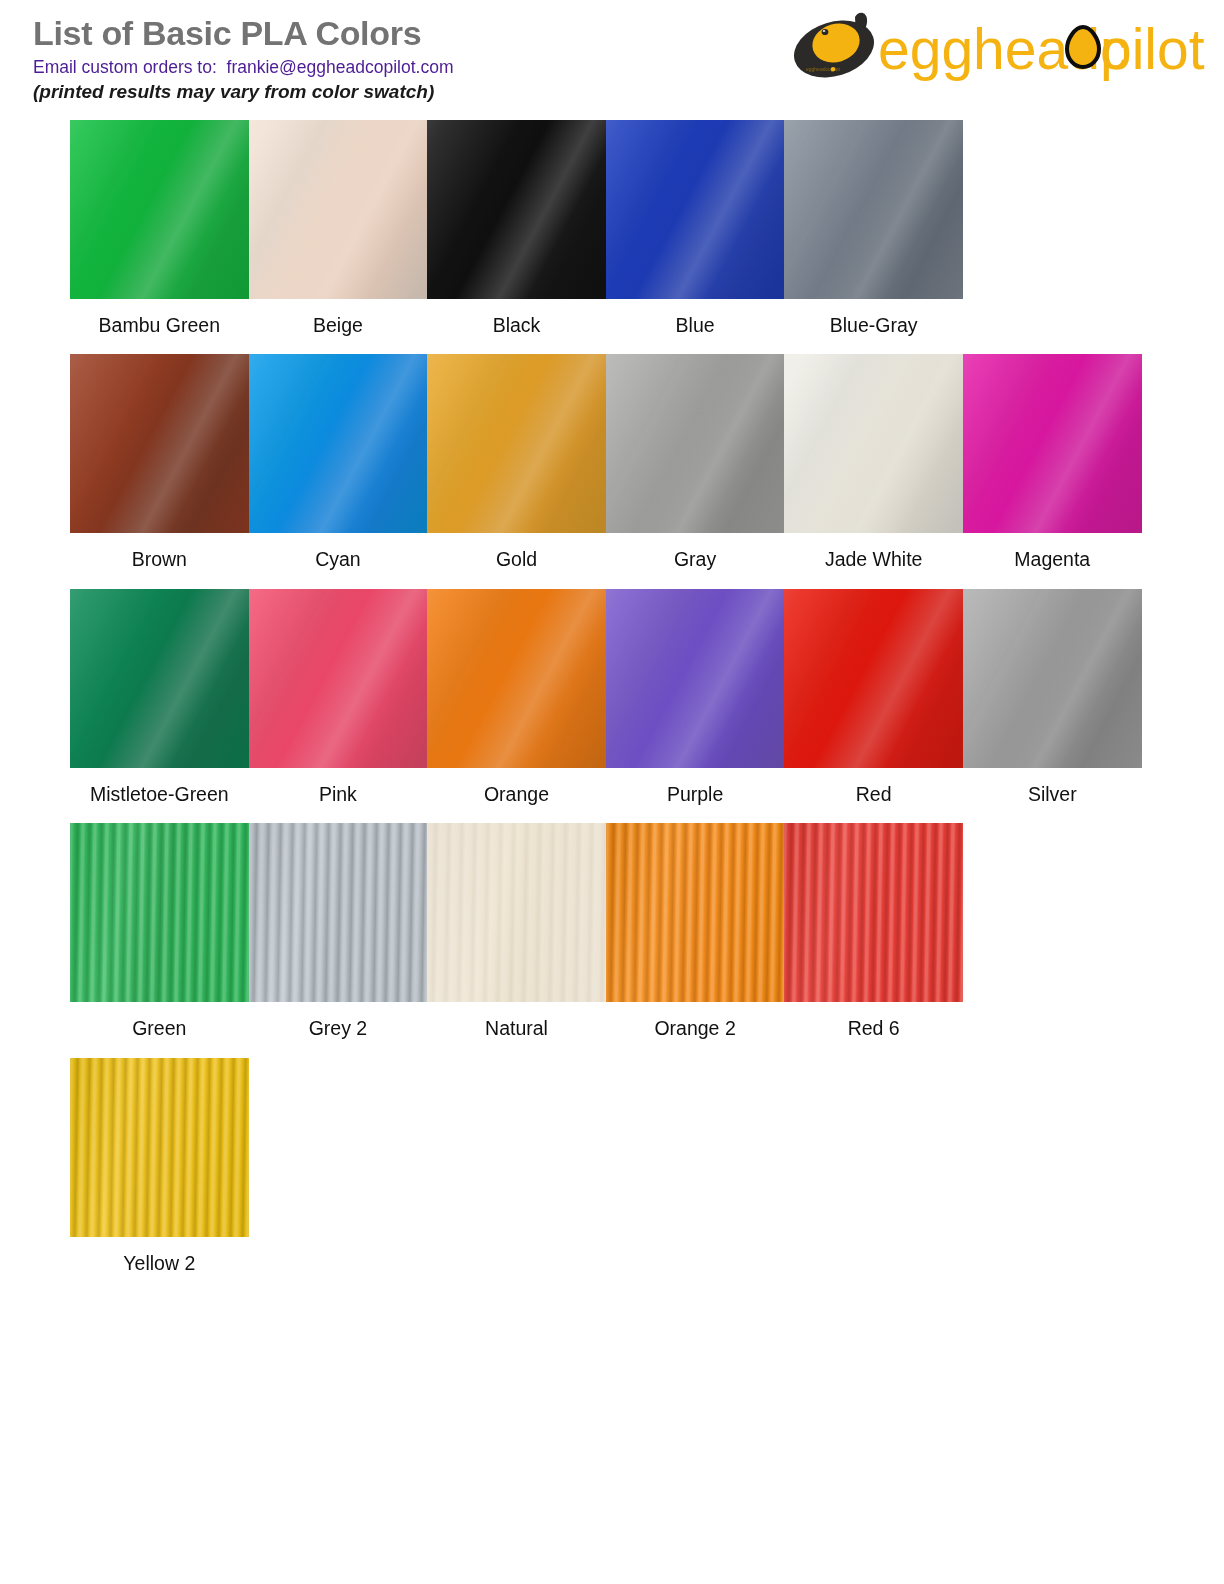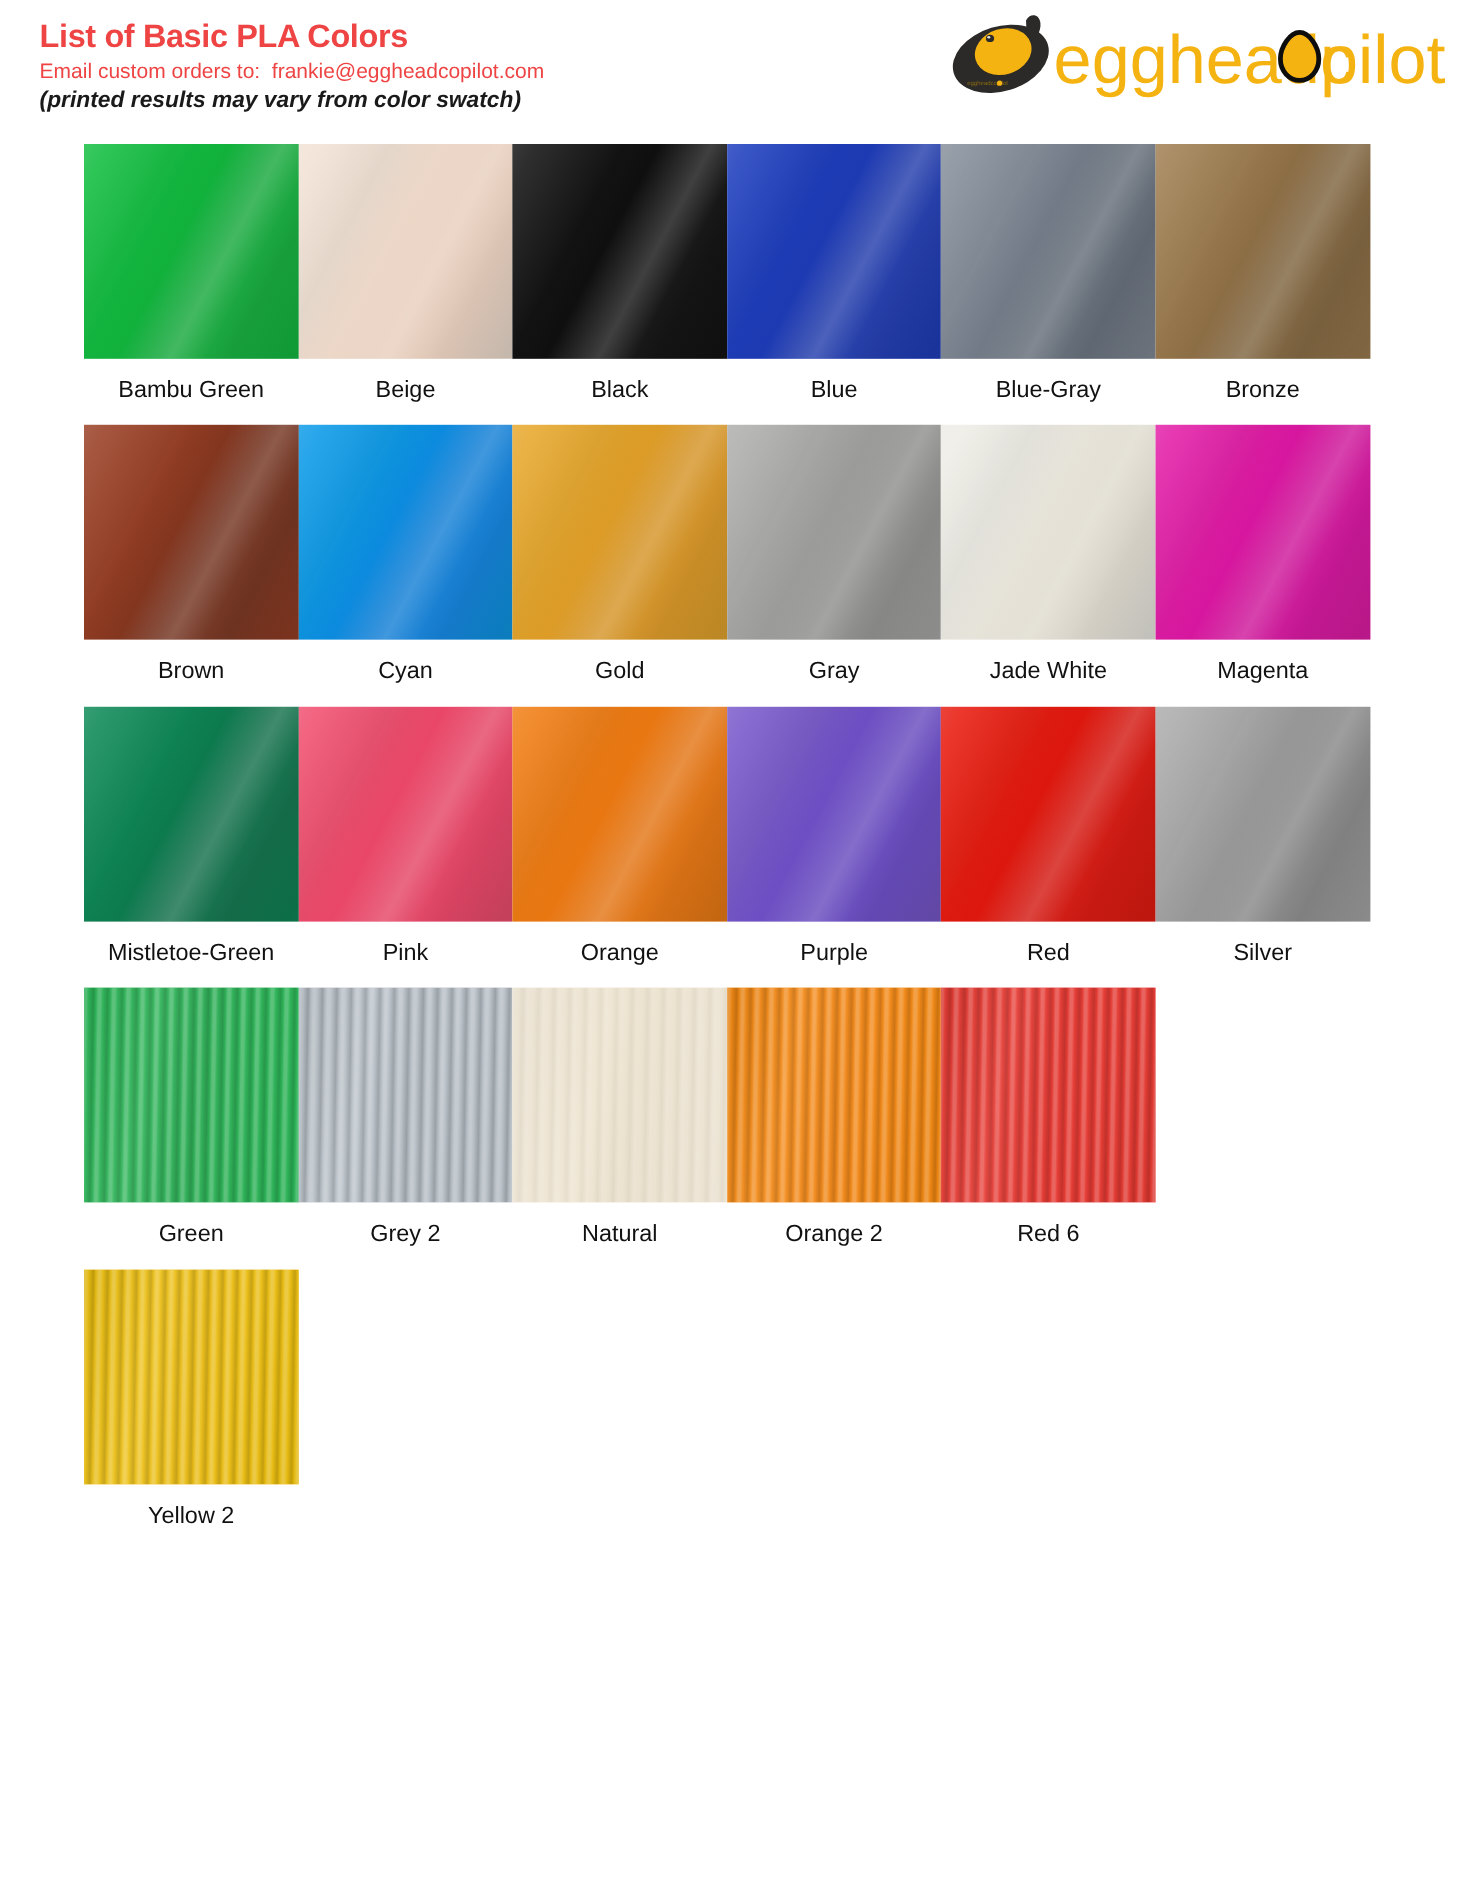--- a/index.html
+++ b/index.html
@@ -21,30 +21,30 @@
     position: relative;
     height: 108px;
     padding: 0;
   }
   .header-text {
     position: absolute;
     left: 33px;
     top: 16px;
   }
   .page-title {
-    font-size: 27px;
+    font-size: 34px;
     font-weight: bold;
-    color: #ef4444;
+    color: #737373;
     letter-spacing: -0.3px;
     margin: 0 0 5px 0;
     line-height: 1.05;
   }
   .subtitle {
     font-size: 17.5px;
-    color: #ef4444;
+    color: #4c1d95;
     margin: 0 0 3px 0;
     line-height: 1.2;
     white-space: pre;
   }
   .note {
     font-size: 19px;
     font-style: italic;
     color: #1a1a1a;
     margin: 0;
     line-height: 1.2;
@@ -224,24 +224,20 @@
         <div class="label">Black</div>
       </div>
       <div class="cell">
         <div class="swatch gloss" style="background: linear-gradient(118deg, rgb(31, 63, 190) 0%, rgb(31, 63, 190) 30%, rgb(26, 53, 168) 58%, rgb(26, 53, 168) 78%, rgb(31, 63, 190) 100%);"></div>
         <div class="label">Blue</div>
       </div>
       <div class="cell">
         <div class="swatch gloss" style="background: linear-gradient(118deg, rgb(134, 143, 155) 0%, rgb(134, 143, 155) 30%, rgb(94, 103, 115) 58%, rgb(94, 103, 115) 78%, rgb(134, 143, 155) 100%);"></div>
         <div class="label">Blue-Gray</div>
       </div>
-      <div class="cell">
-        <div class="swatch gloss" style="background: linear-gradient(118deg, rgb(160, 127, 82) 0%, rgb(160, 127, 82) 30%, rgb(122, 94, 56) 58%, rgb(122, 94, 56) 78%, rgb(160, 127, 82) 100%);"></div>
-        <div class="label">Bronze</div>
-      </div>
     </div>
     <div class="row">
       <div class="cell">
         <div class="swatch gloss" style="background: linear-gradient(118deg, rgb(154, 64, 38) 0%, rgb(154, 64, 38) 30%, rgb(110, 44, 24) 58%, rgb(110, 44, 24) 78%, rgb(154, 64, 38) 100%);"></div>
         <div class="label">Brown</div>
       </div>
       <div class="cell">
         <div class="swatch gloss" style="background: linear-gradient(118deg, rgb(14, 155, 232) 0%, rgb(14, 155, 232) 30%, rgb(11, 123, 212) 58%, rgb(11, 123, 212) 78%, rgb(14, 155, 232) 100%);"></div>
         <div class="label">Cyan</div>
       </div>

